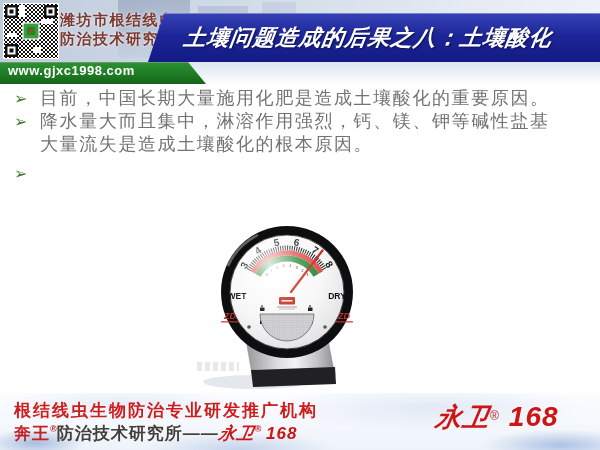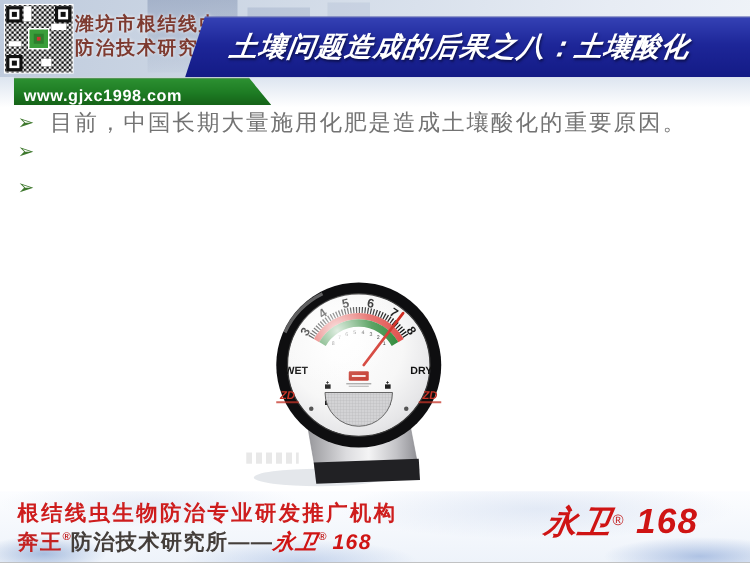--- a/index.html
+++ b/index.html
@@ -24,25 +24,25 @@
             background:linear-gradient(180deg,#3441b4 0%,#1d2698 45%,#131a85 100%);
             clip-path:polygon(16px 0,100% 0,100% 100%,0 100%);
             display:flex;align-items:center;box-sizing:border-box;padding-left:36px;
             border-top:1px solid rgba(170,180,230,.7);}
   .titletext{color:#ffffff;font-weight:bold;font-style:italic;font-size:22px;letter-spacing:1px;
              transform:skewX(-8deg);text-shadow:1px 1px 2px rgba(0,0,20,.55);white-space:nowrap;}
 
   .subheader{position:absolute;left:0;top:62px;width:600px;height:24px;
              background:linear-gradient(180deg,#dde5f0,#ffffff);}
 
-  .banner{position:absolute;left:11px;top:62px;width:206px;height:22px;
+  .banner{position:absolute;left:0;top:62px;width:206px;height:22px;
           background:linear-gradient(180deg,#2c9031 0%,#1d7b23 55%,#156318 100%);
           clip-path:polygon(0 0,188px 0,206px 100%,0 100%);
           border-top:1px solid rgba(255,255,255,.35);
-          display:flex;align-items:flex-end;box-sizing:border-box;padding-left:8px;}
+          display:flex;align-items:flex-start;box-sizing:border-box;padding-left:8px;}
   .bannertext{color:#ffffff;font-weight:bold;font-size:13px;letter-spacing:.5px;}
 
   
   .bullets{position:absolute;left:14px;top:87px;width:580px;}
   .bullet{display:flex;margin:0 0 0 0;}
   .bullet.b3{margin-top:6px;}
   .bmark{width:26px;flex:0 0 26px;color:#3e782d;font-size:16px;line-height:23px;}
   .blines{flex:1;}
   .bline{color:#737373;font-size:18px;line-height:23px;letter-spacing:1.6px;white-space:nowrap;}
 
@@ -138,20 +138,22 @@
   <div class="bullets">
     <div class="bullet">
       <span class="bmark">➢</span>
       <div class="blines">
         <div class="bline">目前，中国长期大量施用化肥是造成土壤酸化的重要原因。</div>
       </div>
     </div>
     <div class="bullet">
       <span class="bmark">➢</span>
       <div class="blines">
+        <div class="bline">降水量大而且集中，淋溶作用强烈，钙、镁、钾等碱性盐基</div>
+        <div class="bline">大量流失是造成土壤酸化的根本原因。</div>
       </div>
     </div>
     <div class="bullet b3">
       <span class="bmark">➢</span>
       <div class="blines">
       </div>
     </div>
   </div>
 
   <div class="gaugewrap">

